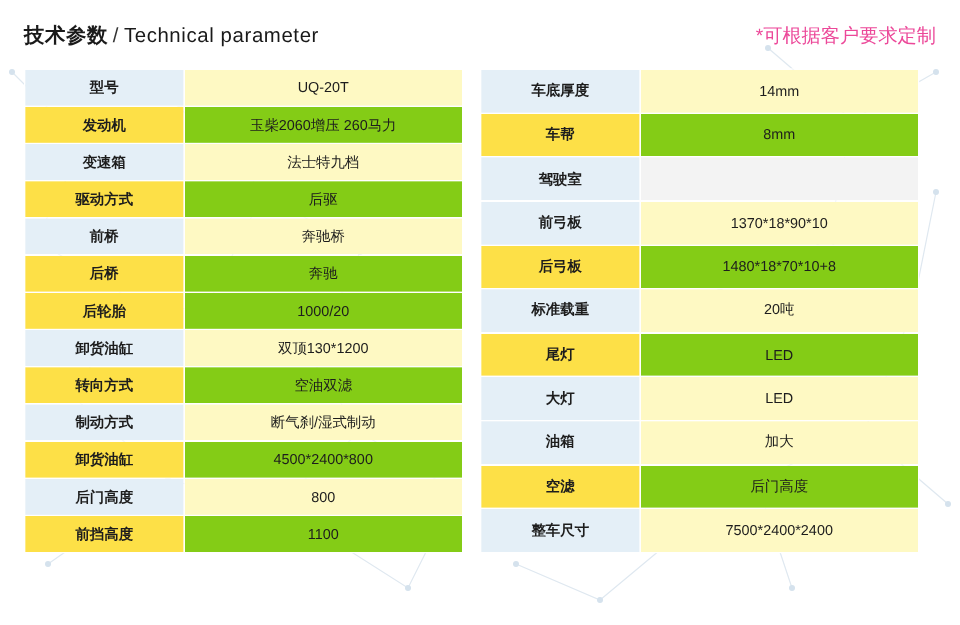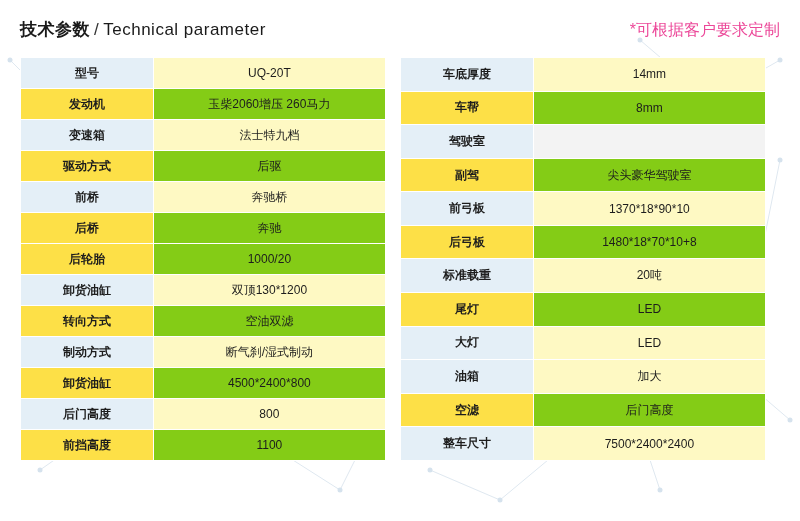--- a/index.html
+++ b/index.html
@@ -227,24 +227,20 @@
             <td class="value">14mm</td>
           </tr>
           <tr class="alt">
             <td class="label">车帮</td>
             <td class="value">8mm</td>
           </tr>
           <tr>
             <td class="label">驾驶室</td>
             <td class="value empty"></td>
           </tr>
-          <tr class="alt">
-            <td class="label">副驾</td>
-            <td class="value">尖头豪华驾驶室</td>
-          </tr>
           <tr>
             <td class="label">前弓板</td>
             <td class="value">1370*18*90*10</td>
           </tr>
           <tr class="alt">
             <td class="label">后弓板</td>
             <td class="value">1480*18*70*10+8</td>
           </tr>
           <tr>
             <td class="label">标准载重</td>

